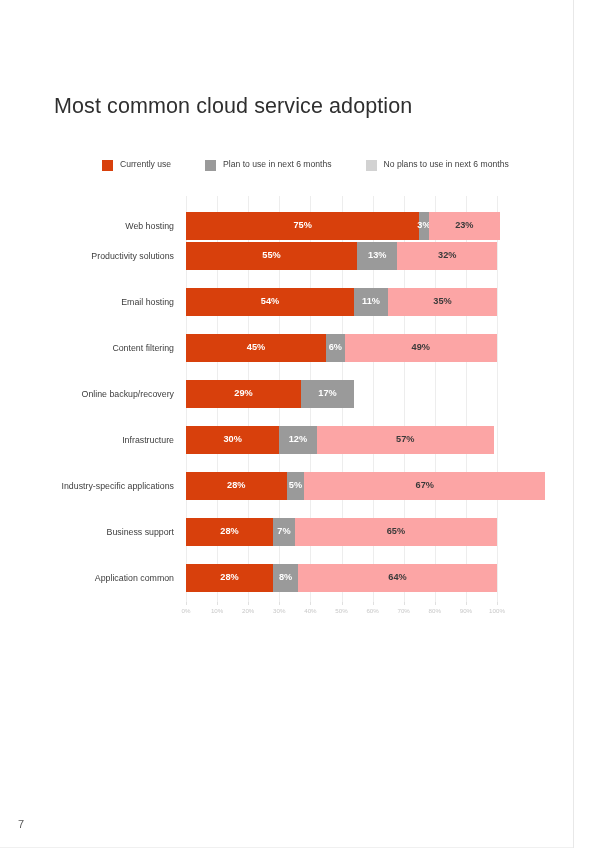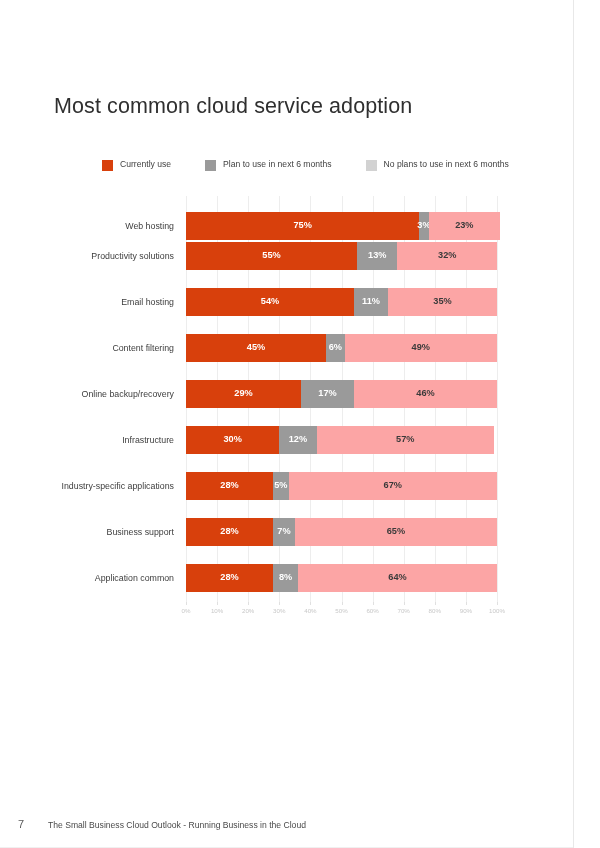--- a/index.html
+++ b/index.html
@@ -282,37 +282,34 @@
           </div>
         </div>
         <div class="row" style="top: 184px;">
           <div class="cat-label">Online backup/recovery</div>
           <div class="bar seg-current" style="left: 0%; width: 37%;">
             <span class="bar-label">29%</span>
           </div>
           <div class="bar seg-plan" style="left: 37%; width: 17%;">
             <span class="bar-label">17%</span>
           </div>
-          <div class="bar seg-noplan" style="left: 54%; width: 46%;">
-            <span class="bar-label">46%</span>
-          </div>
         </div>
         <div class="row" style="top: 230px;">
           <div class="cat-label">Infrastructure</div>
           <div class="bar seg-current" style="left: 0%; width: 30%;">
             <span class="bar-label">30%</span>
           </div>
           <div class="bar seg-plan" style="left: 30%; width: 12%;">
             <span class="bar-label">12%</span>
           </div>
           <div class="bar seg-noplan" style="left: 42%; width: 57%;">
             <span class="bar-label">57%</span>
           </div>
         </div>
-        <div class="row" style="top: 276px;">
+        <div class="row" style="top: 276px; padding-left: 48px;">
           <div class="cat-label">Industry-specific applications</div>
           <div class="bar seg-current" style="left: 0%; width: 28%;">
             <span class="bar-label">28%</span>
           </div>
           <div class="bar seg-plan" style="left: 28%; width: 5%;">
             <span class="bar-label">5%</span>
           </div>
           <div class="bar seg-noplan" style="left: 33%; width: 67%;">
             <span class="bar-label">67%</span>
           </div>
@@ -364,16 +361,15 @@
       <div class="axis-tick" style="left: 80%;"></div>
       <div class="axis-tick-label" style="left: 80%;">80%</div>
       <div class="axis-tick" style="left: 90%;"></div>
       <div class="axis-tick-label" style="left: 90%;">90%</div>
       <div class="axis-tick" style="left: 100%;"></div>
       <div class="axis-tick-label" style="left: 100%;">100%</div>
     </div>
 
   <div class="footer">
     <span class="footer-page">7</span>
-    <span class="footer-text">The Small Business Cloud Outlook - Running Business in the Cloud</span>
   </div>
 
 </div>
 
 </body></html>

